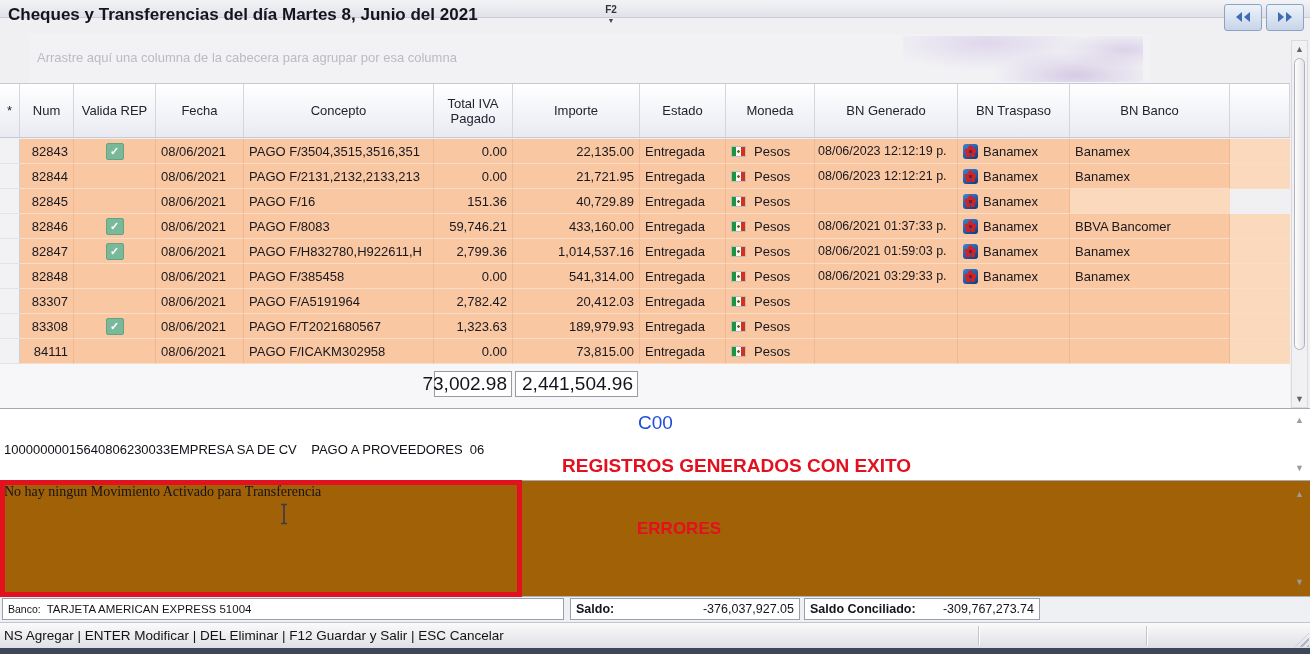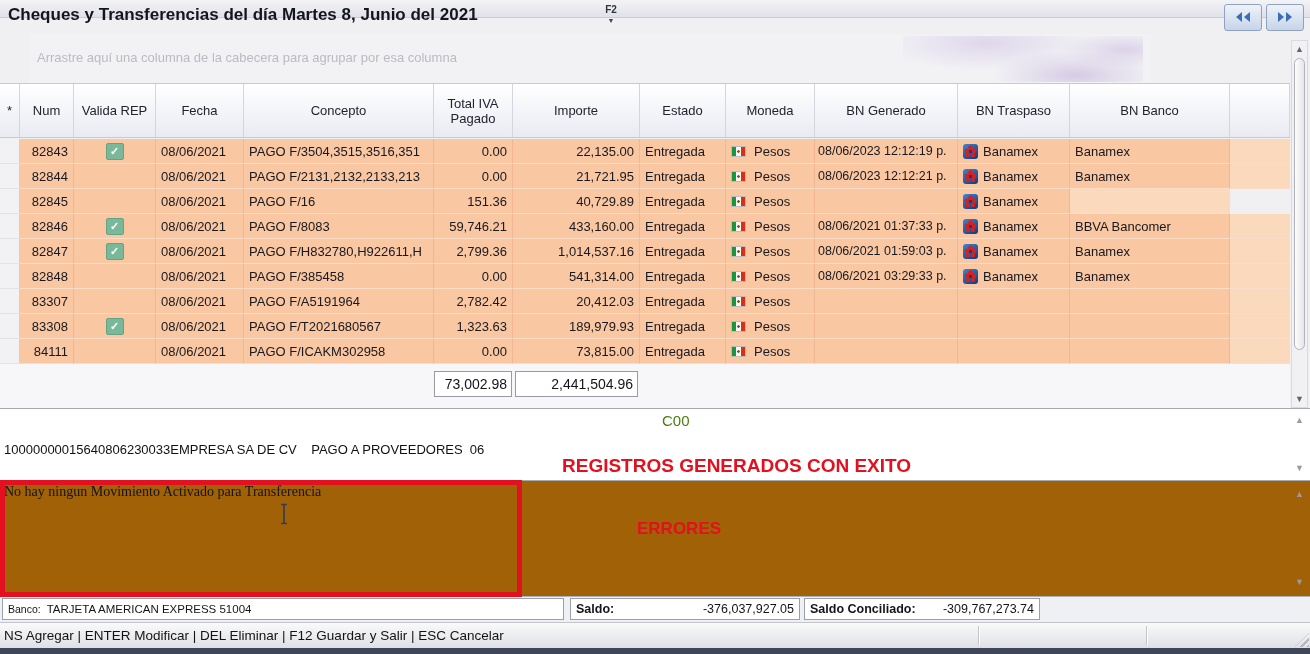--- a/index.html
+++ b/index.html
@@ -50,39 +50,39 @@
     background:
       radial-gradient(circle at 50% 24%, #d81f1f 0 2.1px, transparent 2.4px),
       radial-gradient(circle at 25% 45%, #d81f1f 0 2.1px, transparent 2.4px),
       radial-gradient(circle at 75% 45%, #d81f1f 0 2.1px, transparent 2.4px),
       radial-gradient(circle at 34% 74%, #d81f1f 0 2.1px, transparent 2.4px),
       radial-gradient(circle at 66% 74%, #d81f1f 0 2.1px, transparent 2.4px),
       radial-gradient(circle at 50% 50%, #8e1220 0 1.4px, transparent 1.6px),
       linear-gradient(145deg,#3c85d6,#0a3a7e);}
   .grid-blank{position:absolute;left:0;top:364px;width:1290px;height:44px;background:#f7f7f9;}
   .total-box{position:absolute;top:7px;height:26px;background:#fff;border:1px solid #9a9aa4;box-sizing:border-box;
-    font-size:14px;color:#14141c;display:flex;align-items:center;justify-content:flex-end;padding:0 4px;}
+    font-size:19px;color:#14141c;display:flex;align-items:center;justify-content:flex-end;padding:0 4px;}
   .tb-iva{left:434px;width:78px;}
   .tb-importe{left:515px;width:123px;}
   
   .vsb{position:absolute;background:#f1f1f3;border:1px solid #d9d9df;box-sizing:border-box;}
   .vsb .sb-up,.vsb .sb-down{position:absolute;left:0;right:0;text-align:center;font-size:9px;color:#63636b;cursor:pointer;}
   .vsb .sb-up{top:3px;} .vsb .sb-down{bottom:3px;}
   .sb-grid{right:2px;top:40px;width:17px;height:368px;}
   .sb-grid .sb-thumb{position:absolute;left:2px;right:2px;top:17px;height:290px;border-radius:7px;
     background:linear-gradient(90deg,#fdfdfd,#e6e6ea);border:1px solid #b2b2bc;cursor:pointer;}
   .sb-mini{right:3px;width:15px;background:transparent;border:none;}
   .sb-out{top:412px;height:64px;}
   .sb-err{top:486px;height:104px;}
   .sb-mini .sb-up,.sb-mini .sb-down{color:#9a9aa4;}
   
   .output-area{position:absolute;left:0;top:408px;width:1310px;height:73px;background:#ffffff;
     border-top:1px solid #a8a8b2;border-bottom:1px solid #a8a8b2;box-sizing:border-box;}
   .output-text{position:absolute;left:4px;top:2px;font-size:13px;line-height:15.5px;color:#101018;white-space:pre;}
-  .c00{position:absolute;left:662px;top:3px;font-size:15px;color:#4d7c0f;}
+  .c00{position:absolute;left:638px;top:3px;font-size:19px;color:#1d4ed8;}
   .annot-success{position:absolute;left:562px;top:423px;font-size:19px;font-weight:bold;color:#e3101f;z-index:25;white-space:nowrap;margin-top:32px;}
   
   .error-area{position:absolute;left:0;top:481px;width:1310px;height:116px;background:#a16207;
     border-bottom:1px solid #b0b0ba;box-sizing:border-box;}
   .error-text{position:absolute;left:4px;top:3px;font-family:"Liberation Serif",serif;font-size:14px;color:#14141a;}
   .caret{position:absolute;left:4px;top:21px;width:1px;height:13px;background:#202028;}
   .ibeam{position:absolute;left:278px;top:503px;z-index:26;}
   .red-rect{position:absolute;left:0;top:480px;width:522px;height:117px;border:5px solid #e3101f;
     box-sizing:border-box;z-index:30;pointer-events:none;}
   .annot-errores{position:absolute;left:637px;top:519px;font-size:17px;font-weight:bold;color:#e3101f;z-index:31;}

